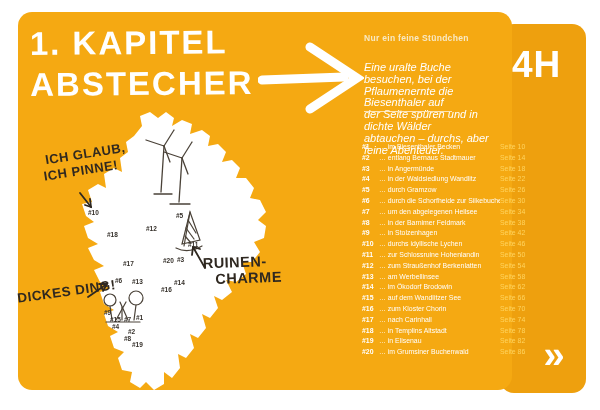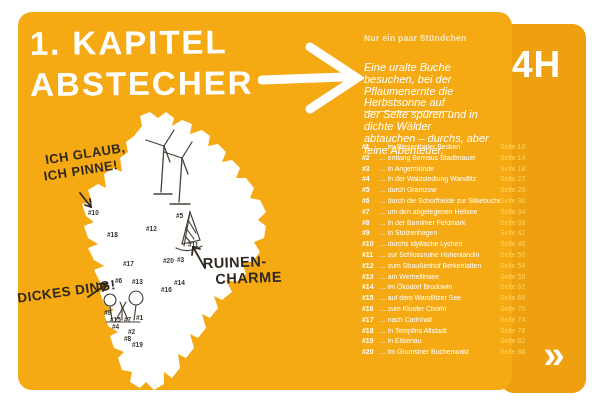--- a/index.html
+++ b/index.html
@@ -76,24 +76,24 @@
   <div>ABSTECHER</div>
 </div>
 
 <svg class="big-arrow" width="106" height="72" viewBox="0 0 106 72">
   <g stroke="#ffffff" stroke-width="9" stroke-linecap="round" fill="none">
     <path d="M4,38 L86,35"></path>
     <path d="M52,5 L99,36 L52,67"></path>
   </g>
 </svg>
 
-<div class="kicker">Nur ein paar Stündchen</div>
+<div class="kicker">Nur ein feine Stündchen</div>
 <div class="intro">
   <div>Eine uralte Buche besuchen, bei der</div>
-  <div>Pflaumenernte die Herbstsonne auf</div>
+  <div>Pflaumenernte die Biesenthaler auf</div>
   <div>der Seite spüren und in dichte Wälder</div>
   <div>abtauchen – durchs, aber feine Abenteuer.</div>
 </div>
 <div class="intro-rule"></div>
 
 <div class="duration">4H</div>
 
 <div class="toc">
 
 <div class="toc-row">

